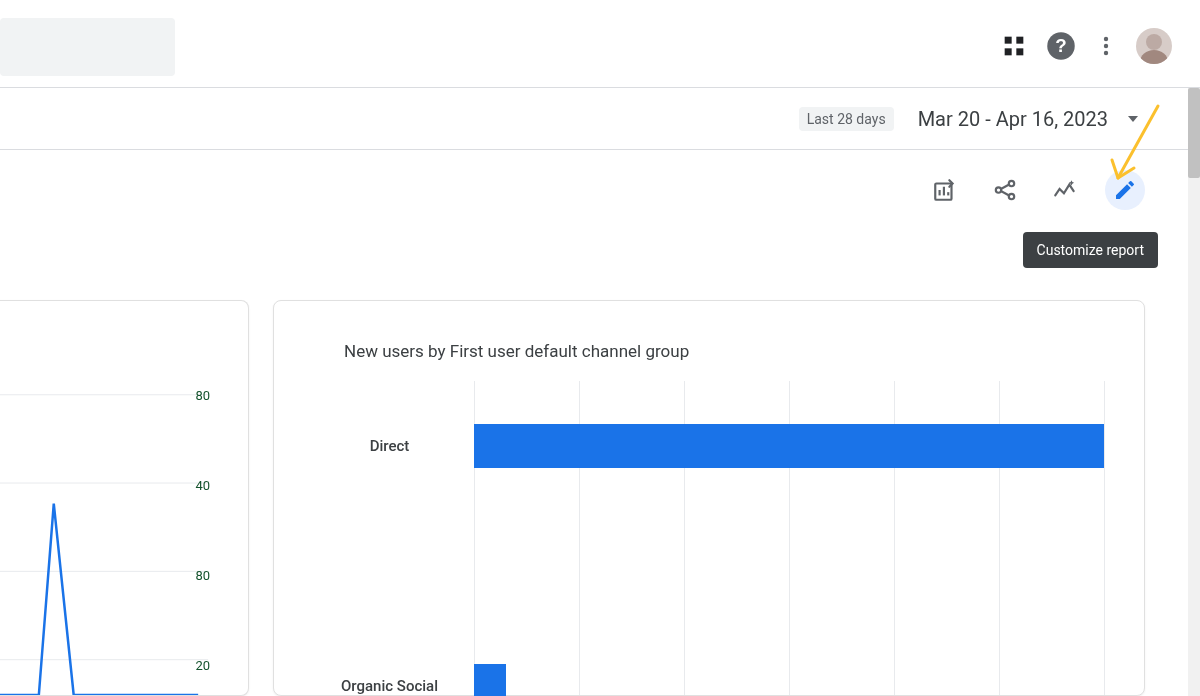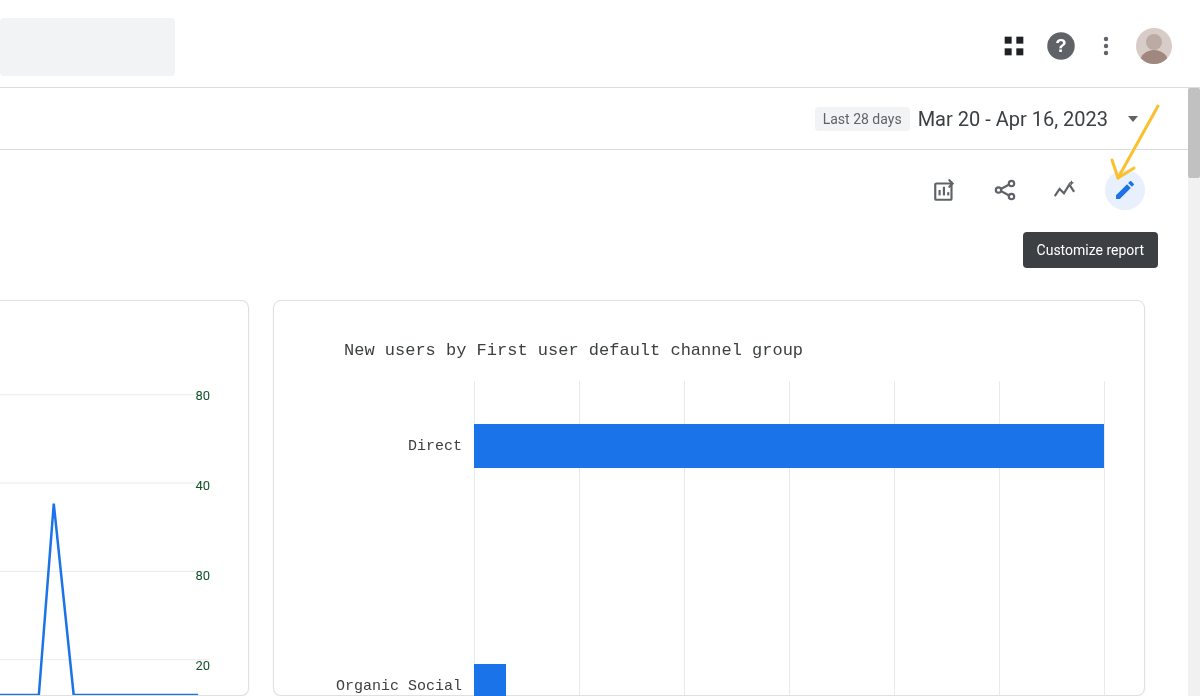--- a/index.html
+++ b/index.html
@@ -20,21 +20,21 @@
   }
 
   
   .date-bar {
     position:absolute; top:88px; left:0; right:12px; height:62px;
     border-bottom:1px solid #dadce0;
     display:flex; align-items:center; justify-content:flex-end;
     padding-right:50px;
   }
   .date-chip {
-    background:#f1f3f4; color:#5f6368; font-size:14px; padding:4px 8px; border-radius:4px; margin-right:8px;
+    background:#f1f3f4; color:#5f6368; font-size:14px; padding:4px 8px; border-radius:4px; margin-right:24px;
   }
   .date-range {
     font-size:20px; color:#3c4043; font-weight:400; margin-right:20px;
   }
   .caret-down {
     width:0; height:0; border-left:5px solid transparent; border-right:5px solid transparent; border-top:6px solid #5f6368;
     display:inline-block; vertical-align:middle;
   }
 
   
@@ -62,35 +62,35 @@
   .cards-row {
     position:absolute; top:300px; left:0; right:55px; height:396px; display:flex; gap:24px;
   }
   .card {
     background:#fff; border:1px solid #e0e0e0; border-radius:8px; height:100%;
     box-shadow:0 1px 2px rgba(60,64,67,0.08);
     position:relative;
     overflow:visible;
   }
   .card-left { flex:0 0 250px; border-left:none; border-top-left-radius:0; border-bottom-left-radius:0; margin-left:-1px; }
-  .card-right { flex:1;font-family:Liberation Mono, monospace; }
+  .card-right { flex:1; }
 
   
   .line-chart-area { position:absolute; top:80px; left:0; right:10px; bottom:0; }
   .y-tick { position:absolute; right:28px; font-size:13px; color:#14532d; transform:translateY(-50%); }
 
   
   .bar-chart-title {
     position:absolute; top:40px; left:70px; font-size:17px; color:#3c4043;
   }
   .bar-chart-area {
     position:absolute; top:80px; left:55px; right:40px; bottom:0;
   }
   .bar-row { position:absolute; left:0; right:0; height:50px; display:flex; align-items:center; }
-  .bar-label { width:145px; text-align:right; font-size:15px; color:#3c4043; font-weight:500; padding-right:12px; }
+  .bar-label { width:145px; text-align:center; font-size:15px; color:#3c4043; font-weight:500; padding-right:24px; }
   .bar-track { position:relative; flex:1; height:50px; }
   .bar-fill { position:absolute; top:3px; bottom:3px; left:0; background:#1a73e8; }
   .bar-grid { position:absolute; top:0; bottom:0; left:145px; right:0; }
   .bar-grid-line { position:absolute; top:0; bottom:0; width:1px; background:#e8eaed; }
 
   
   .fake-scrollbar { position:absolute; top:88px; right:0; width:12px; bottom:0; background:#f1f1f1; }
   .fake-scroll-thumb { position:absolute; top:0; width:12px; height:90px; background:#c1c1c1; border-radius:2px; }
 
   svg { display:block; }

